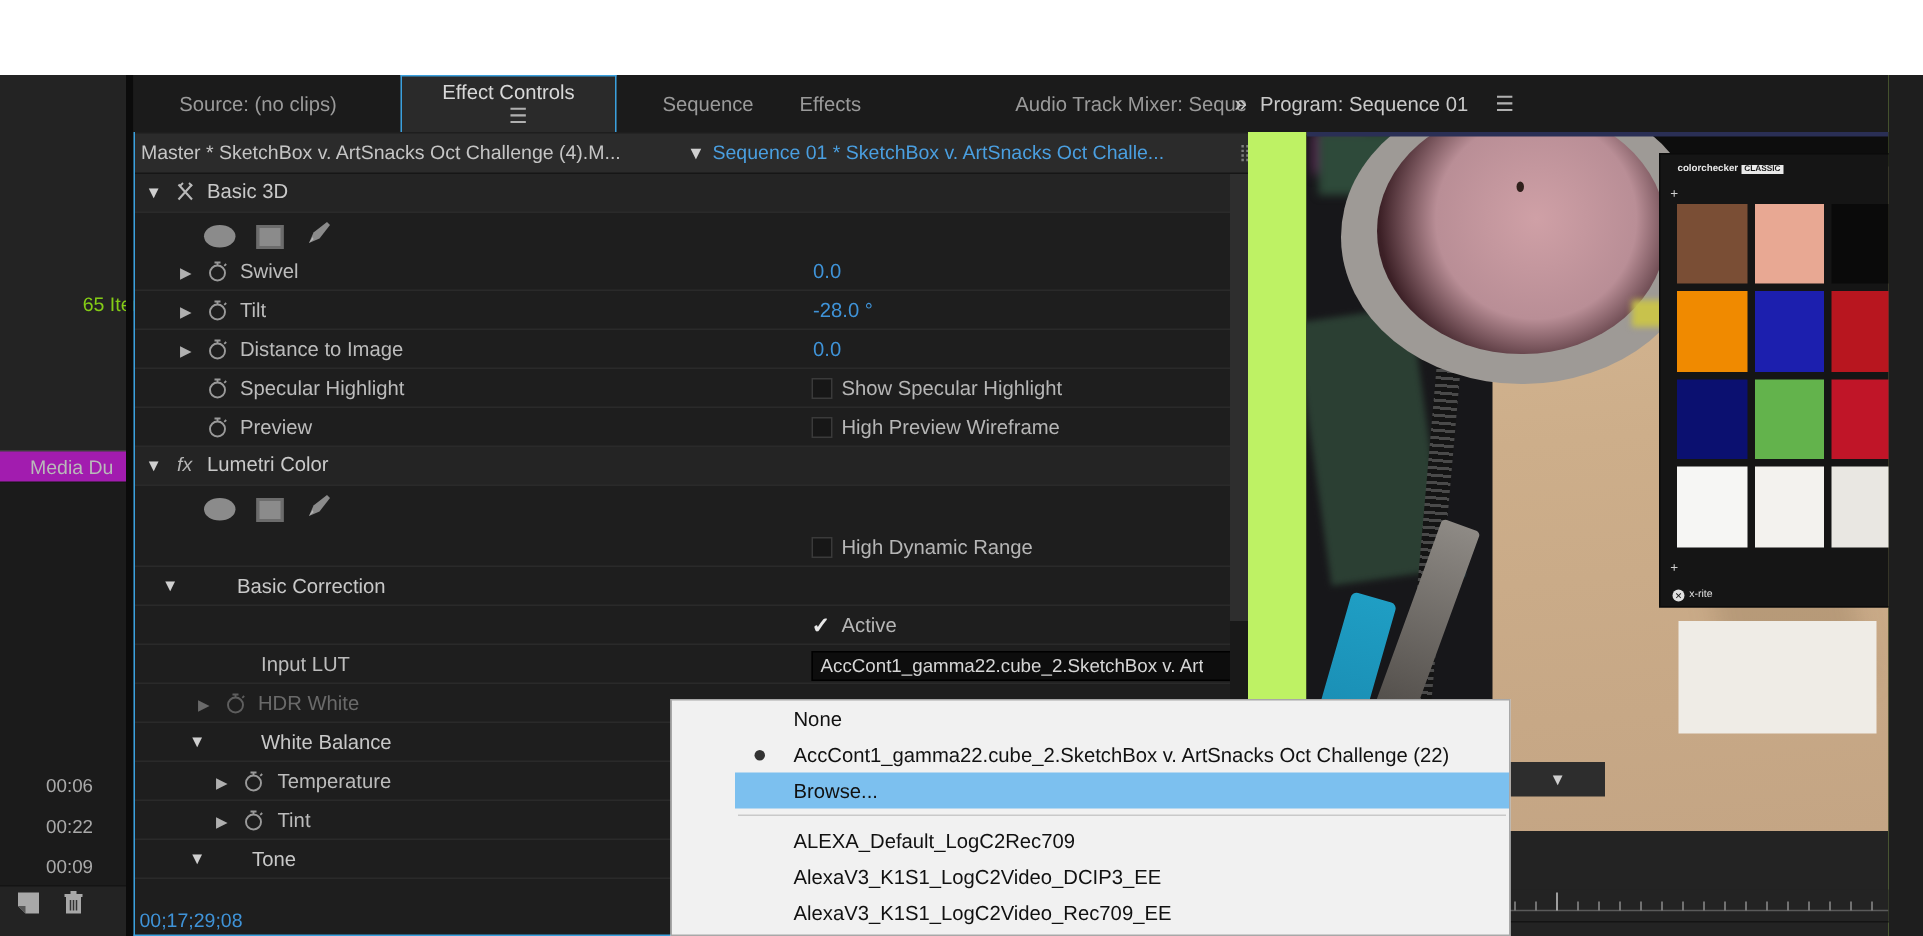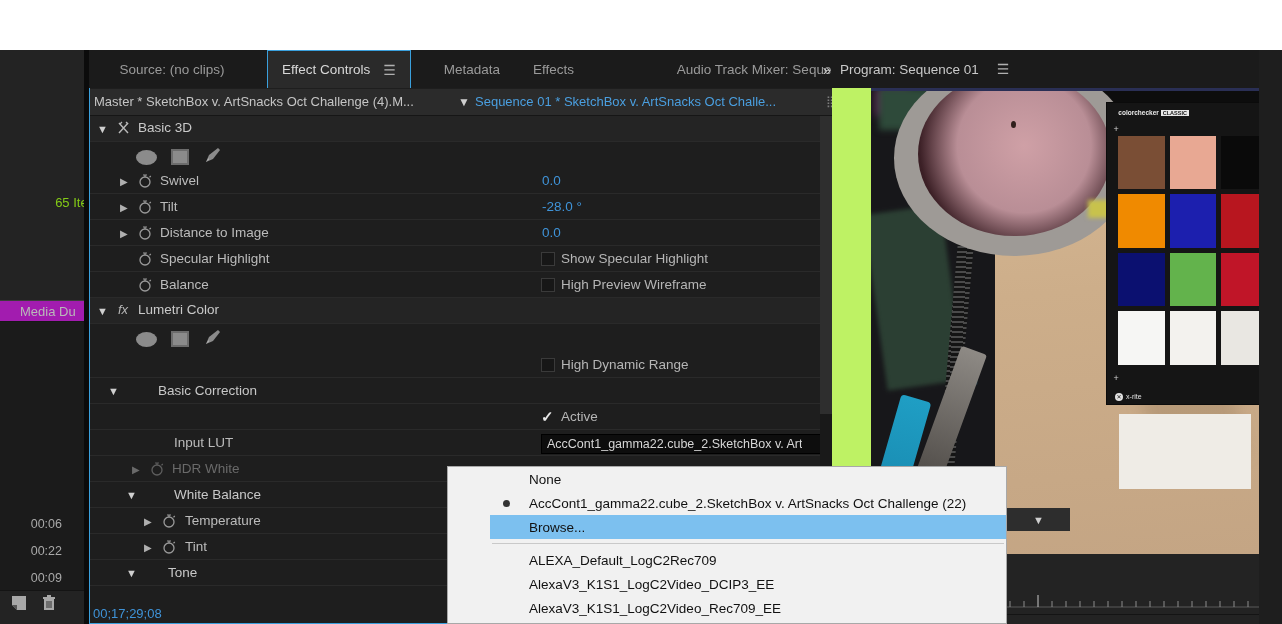--- a/index.html
+++ b/index.html
@@ -31,21 +31,21 @@
   .left-bottom { position: absolute; left: 0; bottom: 0; width: 84px; height: 34px; background: #232323; border-top: 1px solid #141414; }
   .lb-icon { position: absolute; bottom: 8px; cursor: pointer; }
   .sep-black { position: absolute; left: 84px; top: 50px; width: 5px; height: 574px; background: #0b0b0b; }
 
   
   .ec-panel { position: absolute; left: 89px; top: 50px; width: 756px; height: 574px; background: #1e1e1e; }
   .tabbar { position: absolute; left: 0; top: 0; width: 756px; height: 38px; background: #1b1b1b; }
   .tab { position: absolute; top: 0; height: 38px; display: flex; align-items: center;
     color: #9a9a9a; font-size: 13.5px; white-space: nowrap; cursor: pointer; }
   .tab.active { background: #2a2a2a; color: #d8d8d8;
-    border-top: 1px solid #3aa0dd; border-left: 1px solid #3aa0dd; border-right: 1px solid #3aa0dd; }
+    border-top: 1px solid #3aa0dd; border-left: 1px solid #3aa0dd; border-right: 1px solid #3aa0dd; flex-direction: column; }
   .tab .menu-glyph { margin-left: 13px; color: #b0b0b0; font-size: 14px; }
   .tab-chev { position: absolute; top: 0; right: 0; width: 36px; height: 38px;
     display: flex; align-items: center; justify-content: center; color: #c8c8c8; font-size: 15px; cursor: pointer; }
   .ec-outline { position: absolute; left: 0; top: 38px; width: 756px; height: 536px;
     border: 1px solid #3aa0dd; border-top: none; }
 
   
   .cliphdr { position: absolute; left: 1px; top: 39px; width: 754px; height: 27px; background: #2b2b2b; border-bottom: 1px solid #161616; text-decoration: underline; }
   .cliphdr .master { position: absolute; left: 4px; top: 5px; color: #c5c5c5; font-size: 13px; white-space: nowrap; }
   .cliphdr .arrow { position: absolute; left: 368px; top: 6px; color: #cfcfcf; font-size: 12px; }
@@ -191,21 +191,21 @@
 
     <div class="tabbar">
       <div class="tab" style="left:0px; width:166px; justify-content:center">
         <span>Source: (no clips)</span>
       </div>
       <div class="tab active" style="left:178px; width:144px; justify-content:center">
         <span>Effect Controls</span>
         <span class="menu-glyph">☰</span>
       </div>
       <div class="tab" style="left:322px; width:122px; justify-content:center">
-        <span>Metadata</span>
+        <span>Sequence</span>
       </div>
       <div class="tab" style="left:444px; width:118px; ">
         <span>Effects</span>
       </div>
       <div class="tab" style="left:562px; width:228px; justify-content:center">
         <span>Audio Track Mixer: Sequence</span>
       </div>
       <div class="tab-chev">»</div>
     </div>
 
@@ -297,21 +297,21 @@
 
       </div>
 
       <div class="row" style="top:156px">
         <span class="stopwatch" style="left:48px">
           <svg width="14" height="16" viewBox="0 0 14 16">
               <circle cx="7" cy="9" r="5" stroke="#9a9a9a" stroke-width="1.3" fill="none"></circle>
               <path d="M5,2 H9 M7,2 V4 M11.5,4.2 L12.8,3" stroke="#9a9a9a" stroke-width="1.2"></path>
             </svg>
         </span>
-        <span class="plabel" style="left:70px">Balance</span>
+        <span class="plabel" style="left:70px">Preview</span>
         <span class="chk"></span>
         <span class="chk-lbl">High Preview Wireframe</span>
 
       </div>
 
       <div class="row hdr" style="top:182px">
         <span class="tw" style="left:7px; top:7px; font-size:11px; color:#cfcfcf">▼</span>
         <span class="fx-glyph" style="left:28px">fx</span>
         <span class="fxname" style="left:48px">Lumetri Color</span>
 

